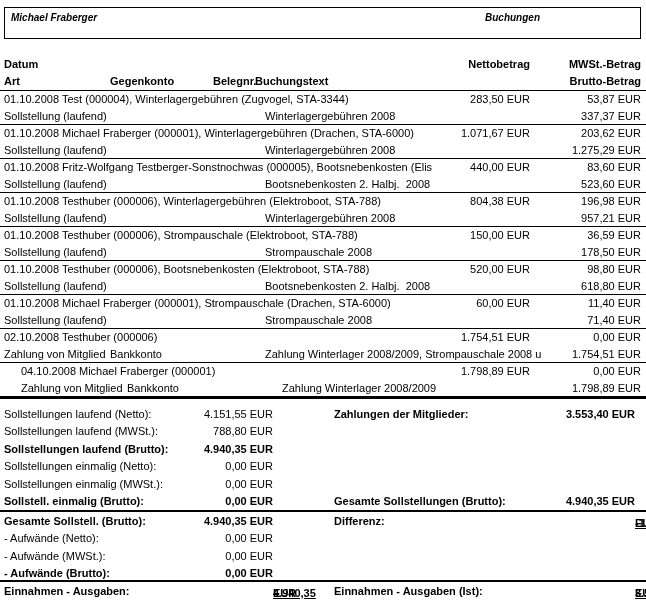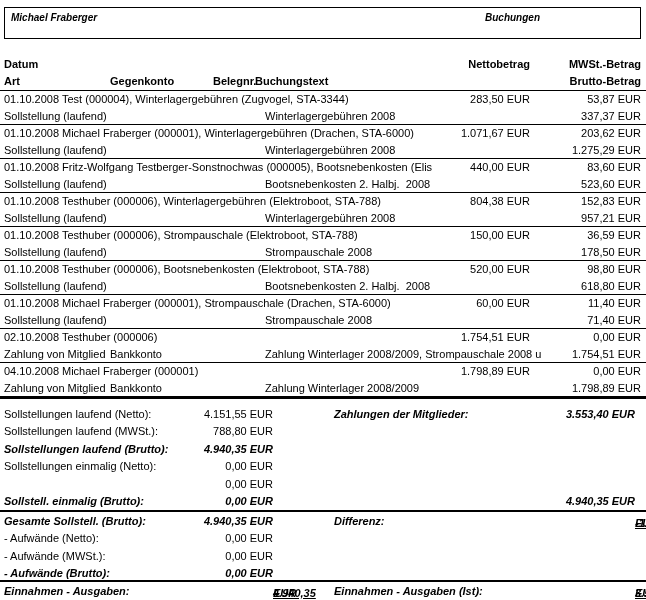--- a/index.html
+++ b/index.html
@@ -1,40 +1,40 @@
 <!DOCTYPE html>
 <html><head>
 <meta charset="utf-8">
 <style>
   html,body{margin:0;padding:0;background:#fff;}
   .page{
     position:relative;width:646px;height:600px;background:#ffffff;color:#000;
     font-family:"Liberation Sans","DejaVu Sans",sans-serif;font-size:11px;line-height:1;
     overflow:hidden;
   }
-  .b{font-weight:bold;font-style:italic;}
+  .b{font-weight:bold;}
   .ul{text-decoration:underline;}
 
   
   .titlebox{position:absolute;left:4px;top:7px;width:637px;height:32px;border:1px solid #000;box-sizing:border-box;}
   .owner,.rtitle{position:absolute;top:13px;font-style:italic;font-weight:bold;font-size:10px;white-space:nowrap;}
   .owner{left:11px;}
   .rtitle{left:485px;}
 
   
   .colhead{position:absolute;left:0;top:55px;width:646px;height:36px;border-bottom:1px solid #000;box-sizing:border-box;font-weight:bold;text-align:center;}
   .hrow{position:relative;height:17px;}
   .hrow span{position:absolute;top:4px;white-space:nowrap;}
   .x-datum{left:4px;}  .x-mitglied{left:53px;}  .x-netto{right:116px;}  .x-mwst{right:5px;}
   .x-art{left:4px;}    .x-gkto{left:110px;}     .x-beleg{left:213px;}   .x-btext{left:255px;}  .x-brutto{right:5px;}
 
   
   .records{position:absolute;left:0;top:91px;width:646px;}
   .record{position:relative;height:34px;border-bottom:1px solid #000;box-sizing:border-box;}
-  .record:last-child{height:36px;border-bottom-width:3px;}
+  .record:last-child{height:36px;border-bottom-width:3px;padding-left:17px;}
   .rline{position:relative;height:16.5px;}
   .rline span{position:absolute;top:3px;white-space:nowrap;}
   .c-date{left:4px;}
   .c-desc{left:62px;max-width:410px;overflow:hidden;}
   .c-netto{right:116px;}
   .c-mwst{right:5px;}
   .c-art{left:4px;}
   .c-gkto{left:110px;}
   .c-btext{left:265px;white-space:pre !important;max-width:285px;overflow:hidden;}
   .c-brutto{right:5px;}
@@ -120,21 +120,21 @@
       <span class="c-btext">Bootsnebenkosten 2. Halbj.  2008</span>
       <span class="c-brutto">523,60 EUR</span>
     </div>
   </div>
 
   <div class="record">
     <div class="rline">
       <span class="c-date">01.10.2008</span>
       <span class="c-desc">Testhuber (000006), Winterlagergebühren (Elektroboot, STA-788)</span>
       <span class="c-netto">804,38 EUR</span>
-      <span class="c-mwst">152,83 EUR</span>
+      <span class="c-mwst">196,98 EUR</span>
     </div>
     <div class="rline">
       <span class="c-art">Sollstellung (laufend)</span>
       <span class="c-gkto"></span>
       <span class="c-btext">Winterlagergebühren 2008</span>
       <span class="c-brutto">957,21 EUR</span>
     </div>
   </div>
 
   <div class="record">
@@ -223,20 +223,21 @@
   </div>
   <div class="srow sr3 b">
     <span class="slabel">Sollstellungen laufend (Brutto):</span>
     <span class="sval">4.940,35 EUR</span>
   </div>
   <div class="srow sr4">
     <span class="slabel">Sollstellungen einmalig (Netto):</span>
     <span class="sval">0,00 EUR</span>
   </div>
   <div class="srow sr5">
+    <span class="slabel">Sollstellungen einmalig (MWSt.):</span>
     <span class="sval">0,00 EUR</span>
   </div>
   <div class="srow sr6 b">
     <span class="slabel">Sollstell. einmalig (Brutto):</span>
     <span class="sval">0,00 EUR</span>
   </div>
   <div class="srow sr7 b">
     <span class="slabel">Gesamte Sollstell. (Brutto):</span>
     <span class="sval">4.940,35 EUR</span>
   </div>
@@ -258,20 +259,21 @@
         <span class="ul">4.940,35</span> 
         <span class="ul">EUR</span>
       </span>
   </div>
 
   <div class="ritem ri1 b">
     <span class="slabel2">Zahlungen der Mitglieder:</span>
     <span class="sval2">3.553,40 EUR</span>
   </div>
   <div class="ritem ri2 b">
+    <span class="slabel2">Gesamte Sollstellungen (Brutto):</span>
     <span class="sval2">4.940,35 EUR</span>
   </div>
   <div class="ritem ri3 b">
     <span class="slabel2">Differenz:</span>
     <span class="sval2">
         <span class="ul">-1.386,95</span> 
         <span>EUR</span>
       </span>
   </div>
   <div class="ritem ri4 b">

